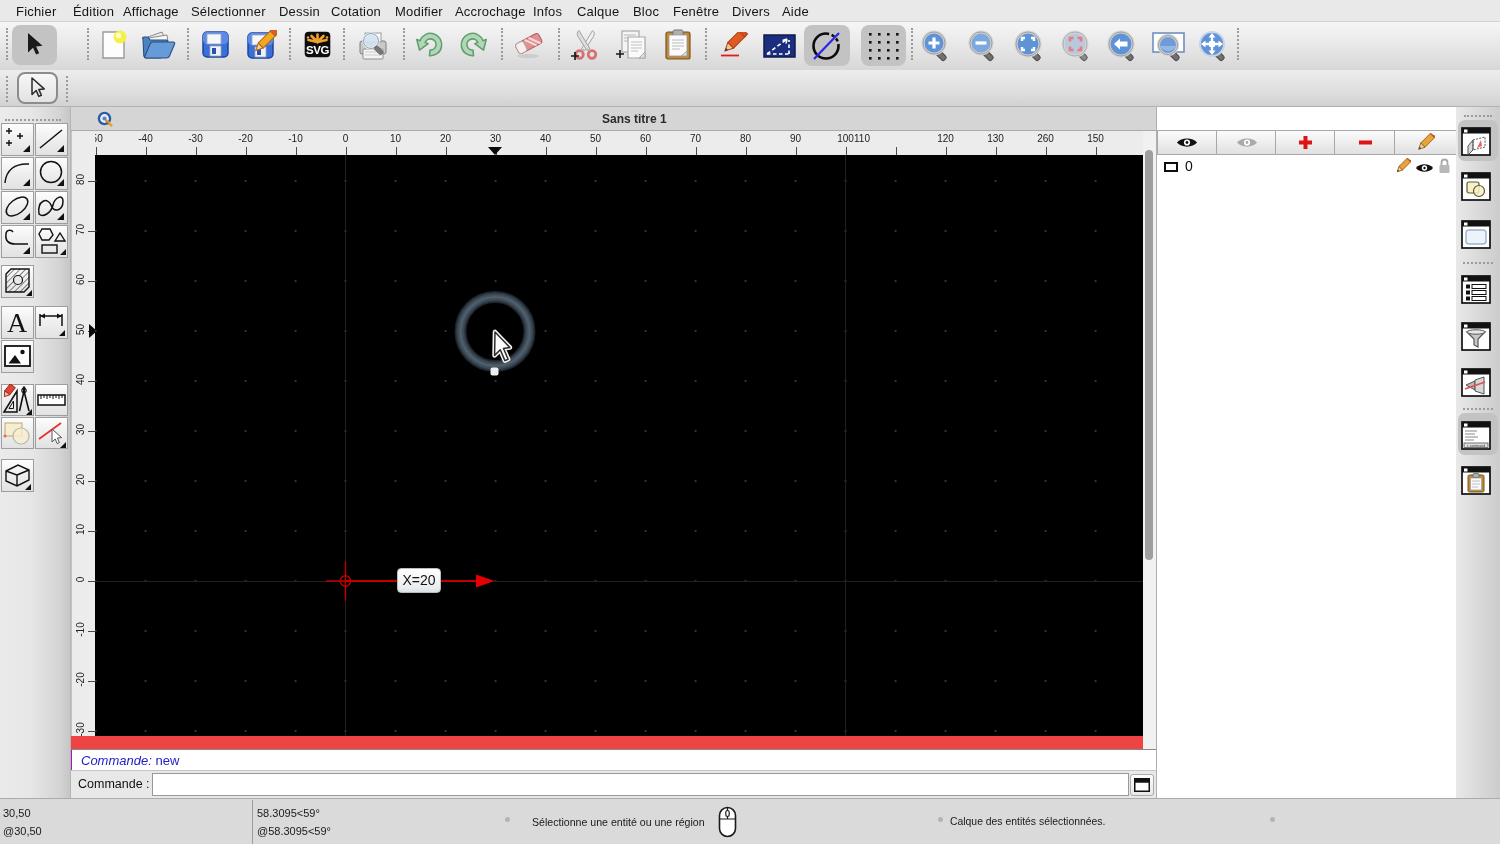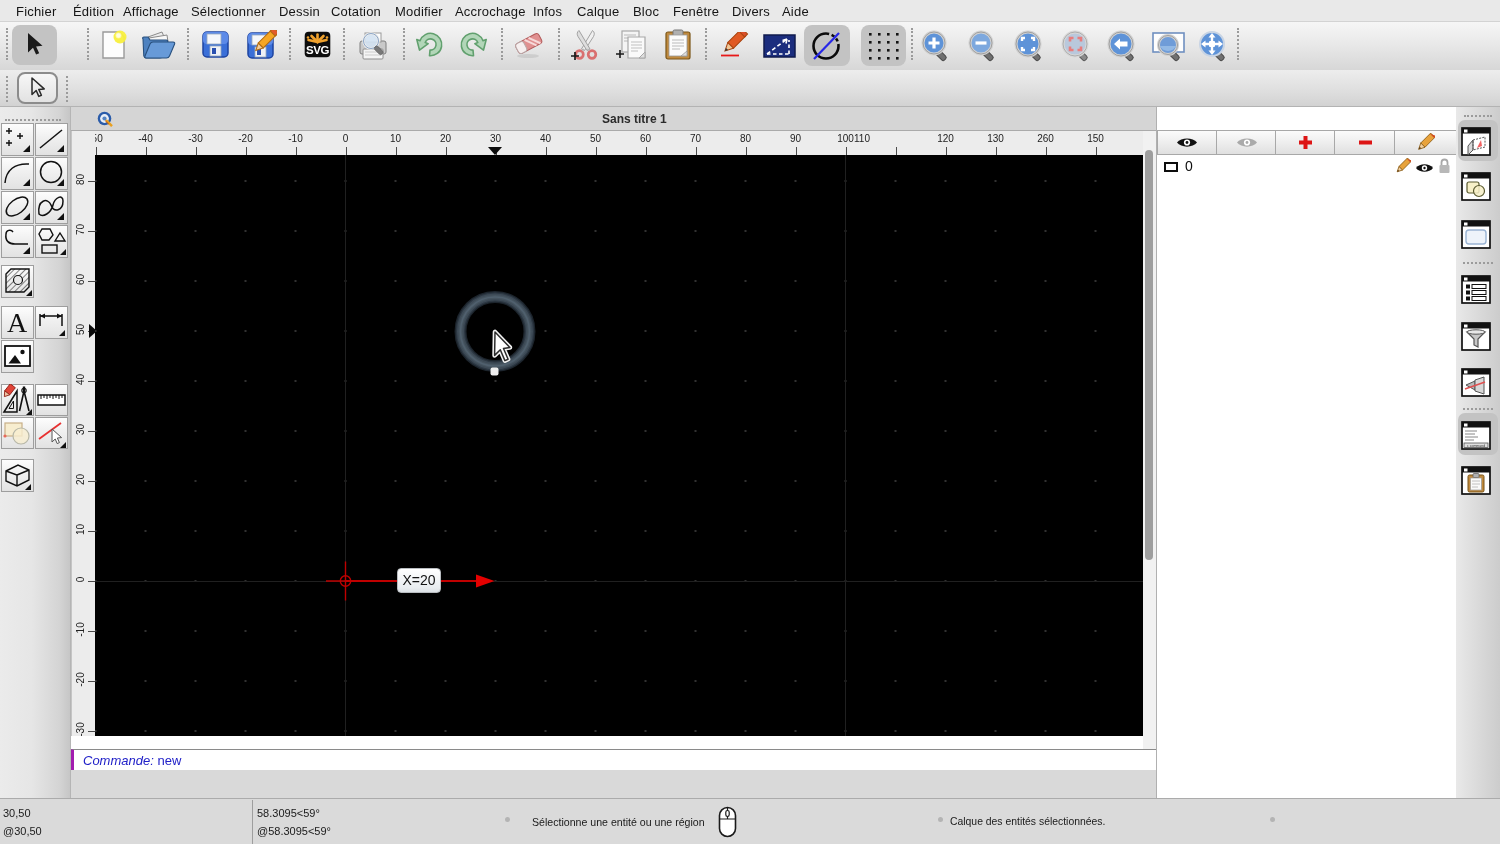--- a/index.html
+++ b/index.html
@@ -19,21 +19,21 @@
 .hhandle { position:absolute; border-top:2px dotted #9b9b9b; }
 .selbg { position:absolute; background:#c3c3c3; border-radius:8px; }
 .icon { position:absolute; }
 
 
 #ldock { position:absolute; left:0; top:107px; width:70px; height:691px;
   background:linear-gradient(90deg,#ebebeb 0%,#e6e6e6 45%,#d4d4d4 85%,#c6c6c6 100%); }
 .pbtn { position:absolute; width:33px; height:33px; background:linear-gradient(180deg,#fdfdfd 0%,#f1f1f1 40%,#e2e2e2 100%); border:1px solid #9e9e9e; }
 
 
-#mdi { position:absolute; left:70px; top:107px; width:1086px; height:642px; background:#ffffff; }
+#mdi { position:absolute; left:70px; top:107px; width:1086px; height:642px; background:#ef4444; }
 #mdititle { position:absolute; left:0; top:0; width:1086px; height:24px; background:#d5d5d5; border-bottom:1px solid #aaaaaa; }
 #hruler { position:absolute; left:25px; top:24px; width:1048px; height:24px; background:#ececec; overflow:hidden; }
 #hruler .num { position:absolute; top:2px; font-size:10px; color:#222; transform:translateX(-50%); }
 #hruler .tick { position:absolute; top:16px; width:1px; height:8px; background:#4a4a4a; }
 #vruler { position:absolute; left:0; top:48px; width:25px; height:581px; background:#ececec; border-left:2px solid #c5c5c5; overflow:hidden; }
 #vruler .num { position:absolute; left:-10px; width:36px; text-align:center; font-size:10px; color:#222; transform:rotate(-90deg); }
 #vruler .tick { position:absolute; left:16px; width:9px; height:1px; background:#4a4a4a; }
 #corner { position:absolute; left:0; top:24px; width:25px; height:24px; background:#ececec; border-left:2px solid #c5c5c5; }
 #canvas { position:absolute; left:25px; top:48px; width:1048px; height:581px; background:#000; overflow:hidden; }
 #canvas .dotgrid { position:absolute; left:0; top:0; width:1048px; height:581px;
@@ -41,21 +41,21 @@
   background-size:50px 50px; background-position:-24.5px 1px; }
 .mgv { position:absolute; top:0; width:1px; height:581px; background:#202020; }
 .mgh { position:absolute; left:0; height:1px; width:1048px; background:#202020; }
 #xlabel { position:absolute; left:302px; top:413px; width:44px; height:25px; background:linear-gradient(180deg,#ffffff,#e9edf0 80%,#dde2e6); border:1px solid #b8bcc0; border-radius:4px; color:#111; font-size:14px; text-align:center; line-height:23px; }
 #scrollstrip { position:absolute; left:1073px; top:24px; width:13px; height:618px; background:#f1f1f1; }
 #scrollthumb { position:absolute; left:2px; top:19px; width:8px; height:410px; background:#9e9e9e; border-radius:4px; }
 #bstrip { position:absolute; left:0; top:629px; width:1086px; height:13px; background:#efefef; font-size:12px; color:#111; }
 #bstrip span { position:absolute; right:4px; top:-1px; }
 
 
-#cmdhist { position:absolute; left:70px; top:749px; width:1086px; height:21px; background:#ffffff; border-top:1px solid #8a8a8a; border-left:4px solid #a21caf; font-size:13px; color:#2121c8; }
+#cmdhist { position:absolute; left:70px; top:749px; width:1086px; height:21px; background:#ffffff; border-top:1px solid #8a8a8a; border-left:2px solid #a21caf; font-size:13px; color:#2121c8; }
 #cmdrow { position:absolute; left:70px; top:770px; width:1086px; height:28px; background:#e8e8e8; border-top:1px solid #c6c6c6; border-left:1px solid #b5b5b5; font-size:13px; color:#111; }
 #cmdinput { position:absolute; left:81px; top:2px; width:977px; height:23px; background:#fff; border:1px solid #999; }
 #cmdbtn { position:absolute; left:1059px; top:3px; width:24px; height:22px; background:linear-gradient(180deg,#fcfcfc,#e8e8e8); border:1px solid #ababab; border-radius:3px; }
 
 
 #rdock { position:absolute; left:1156px; top:107px; width:300px; height:691px; background:#fff; border-left:1px solid #b0b0b0; }
 #rtitle { position:absolute; left:0; top:0; width:300px; height:23px; background:#e0e0e0; border-bottom:1px solid #b6b6b6; }
 #rtoolbar { position:absolute; left:0; top:23px; width:300px; height:25px; }
 .rtb { position:absolute; top:0; height:25px; background:linear-gradient(180deg,#fbfbfb,#eeeeee 50%,#e0e0e0); border:1px solid #a8a8a8; }
 
@@ -549,20 +549,30 @@
     <div id="xlabel">X=20</div>
   </div>
   <div id="scrollstrip">
         <div id="scrollthumb"></div>
       </div>
 </div>
 
 <div id="cmdhist">
       <span style="position:absolute;left:9px;top:3px"><i>Commande:</i> new</span>
     </div>
+<div id="cmdrow">
+  <span style="position:absolute;left:7px;top:6px;font-size:12.5px">Commande :</span>
+  <div id="cmdinput"></div>
+  <div id="cmdbtn">
+    <svg style="position:absolute;left:3px;top:3px" width="16" height="14" viewBox="0 0 16 14">
+      <rect x="0.75" y="0.75" width="14.5" height="12.5" fill="#fff" stroke="#111" stroke-width="1.5"></rect>
+      <rect x="0.75" y="0.75" width="14.5" height="4" fill="#111"></rect>
+    </svg>
+  </div>
+</div>
 
 <div id="rdock">
   <div id="rtoolbar">
     <div class="rtb" style="left:0px;width:60px"></div>
     <div class="rtb" style="left:59px;width:60px"></div>
     <div class="rtb" style="left:118px;width:60px"></div>
     <div class="rtb" style="left:177px;width:61px"></div>
     <div class="rtb" style="left:237px;width:63px"></div>
     <svg style="position:absolute;left:19px;top:4px" width="22" height="17" viewBox="0 0 22 17">
       <path d="M1,8.5 C5,3 17,3 21,8.5 C17,14 5,14 1,8.5 Z" fill="#111"></path>

